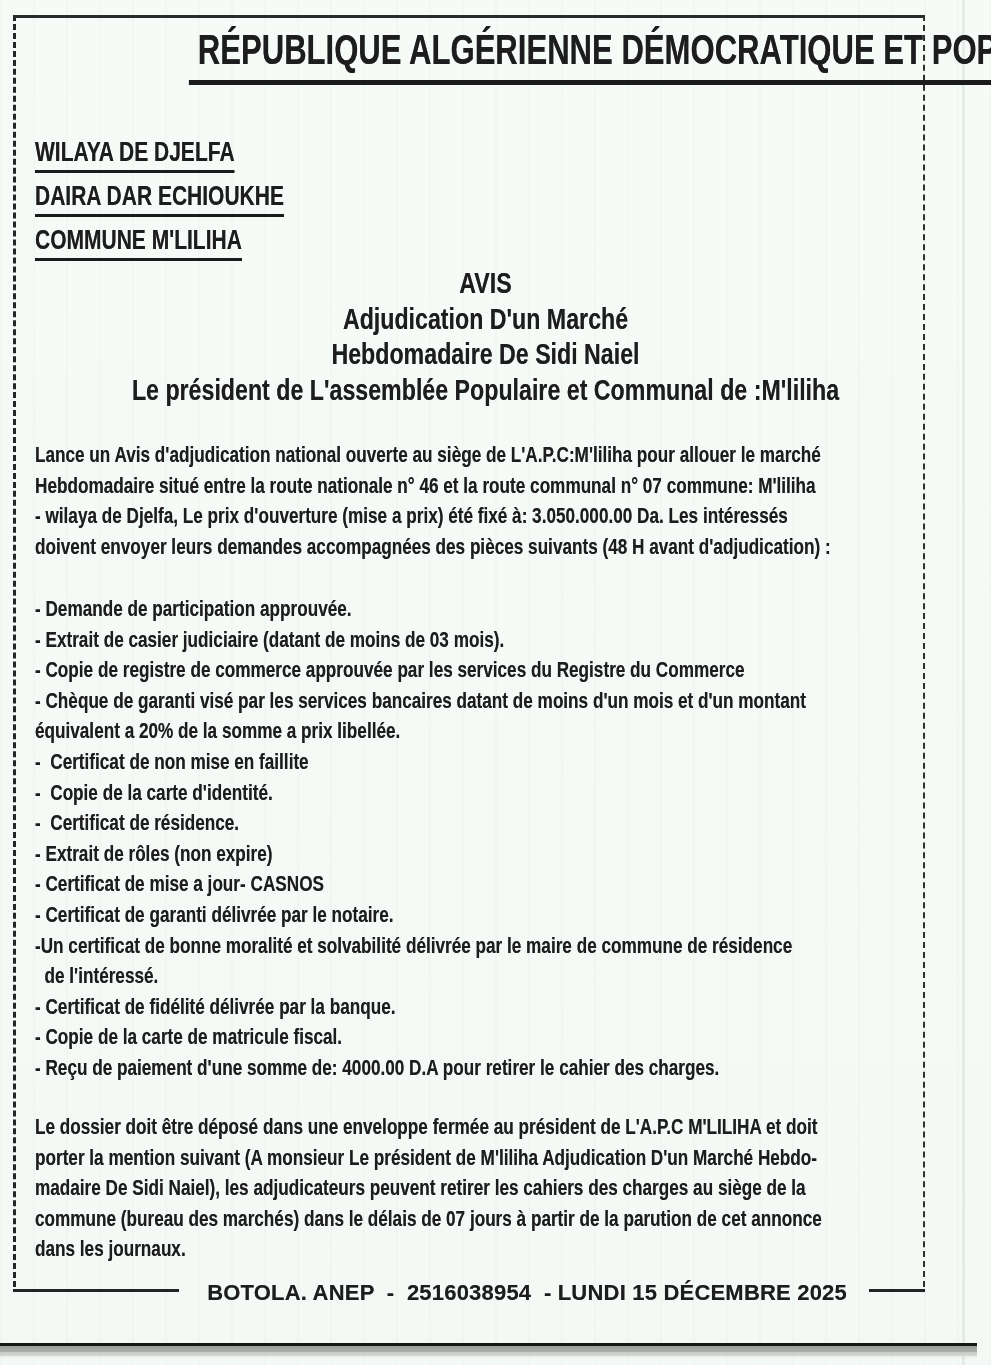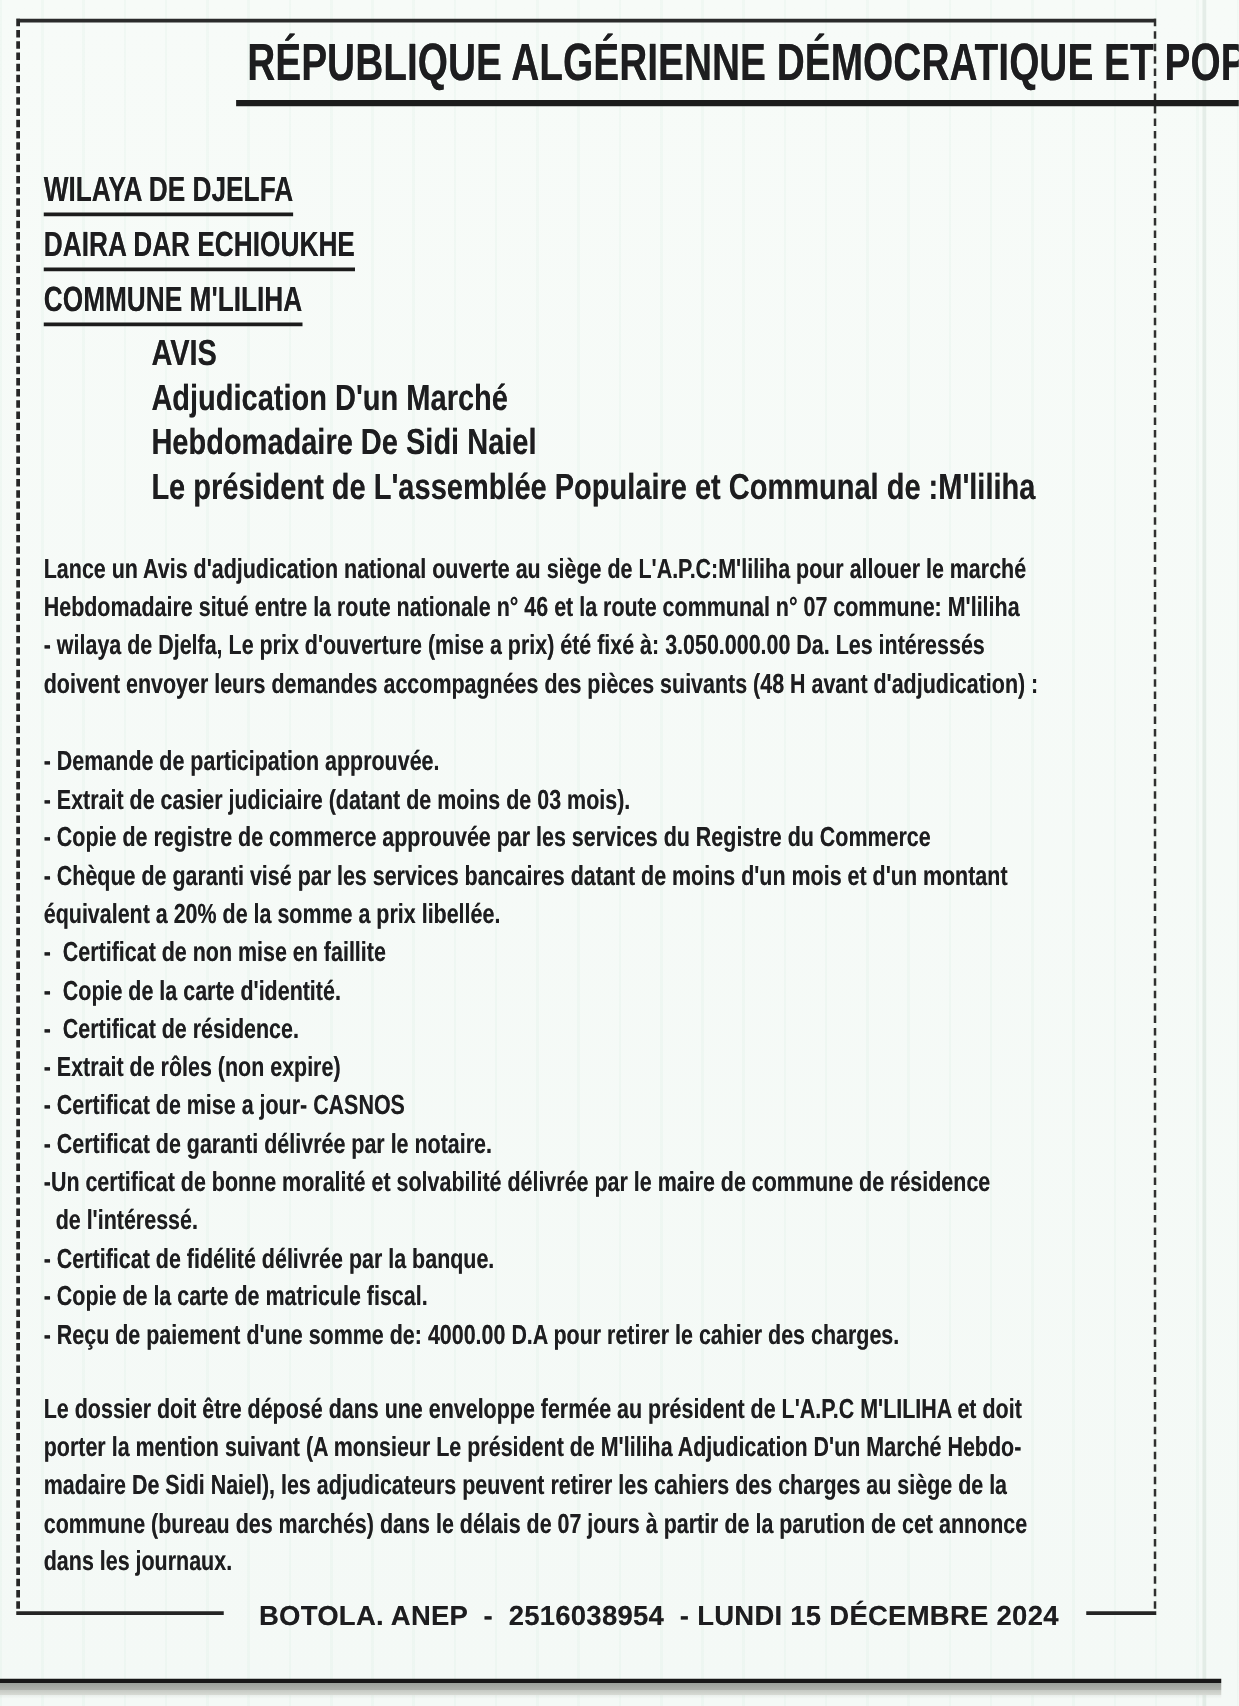--- a/index.html
+++ b/index.html
@@ -41,21 +41,21 @@
   
   .admin { position: absolute; left: 35px; top: 126px; margin-top: 11px; }
   .admin-line {
     display: table; white-space: pre;
     font-size: 28px; font-weight: bold; line-height: 30px;
     border-bottom: 3px solid #1c1c1c; padding-bottom: 3px; margin-bottom: 8px;
     transform: scaleX(0.75); transform-origin: left top;
     text-shadow: 0 0 0.5px rgba(15,15,15,0.6);
   }
   
-  .notice-head { position: absolute; left: 30px; top: 266px; width: 911px; }
+  .notice-head { position: absolute; left: 30px; top: 266px; width: 911px; text-align: center; }
   .head-line {
     font-size: 29px; font-weight: bold; line-height: 35.5px; white-space: pre;
     transform: scaleX(0.8); transform-origin: center top;
     text-shadow: 0 0 0.5px rgba(15,15,15,0.55);
   }
   
   .body-block {
     position: absolute; left: 35px; width: 1130px;
     transform: scaleX(0.78); transform-origin: left top;
     font-size: 22px; font-weight: bold; line-height: 30.6px;
@@ -141,19 +141,19 @@
   <div class="body-block closing">
       <div class="body-line">Le dossier doit être déposé dans une enveloppe fermée au président de L'A.P.C M'LILIHA et doit</div>
       <div class="body-line">porter la mention suivant (A monsieur Le président de M'liliha Adjudication D'un Marché Hebdo-</div>
       <div class="body-line">madaire De Sidi Naiel), les adjudicateurs peuvent retirer les cahiers des charges au siège de la</div>
       <div class="body-line">commune (bureau des marchés) dans le délais de 07 jours à partir de la parution de cet annonce</div>
       <div class="body-line">dans les journaux.</div>
     </div>
 
   <div class="footer-row">
     <div class="footer-rule left"></div>
-    <div class="footer-text">BOTOLA. ANEP  -  2516038954  - LUNDI 15 DÉCEMBRE 2024</div>
+    <div class="footer-text">BOTOLA. ANEP  -  2516038954  - LUNDI 15 DÉCEMBRE 2025</div>
     <div class="footer-rule right"></div>
   </div>
 
   <div class="scan-bar"></div>
 
 </div>
 
 </body></html>

